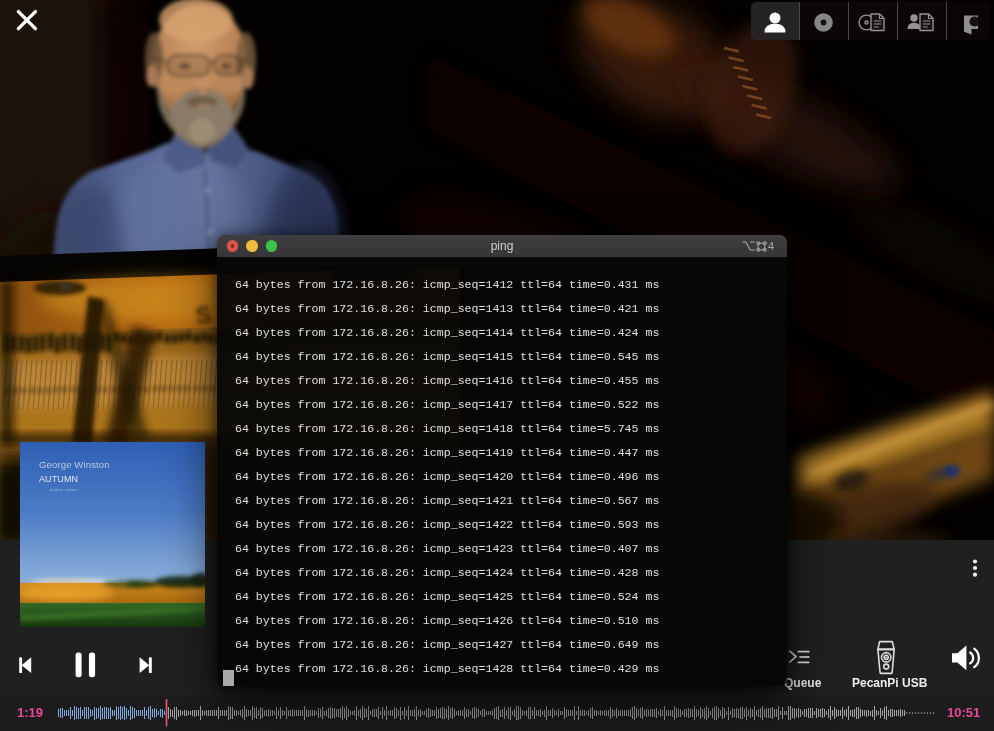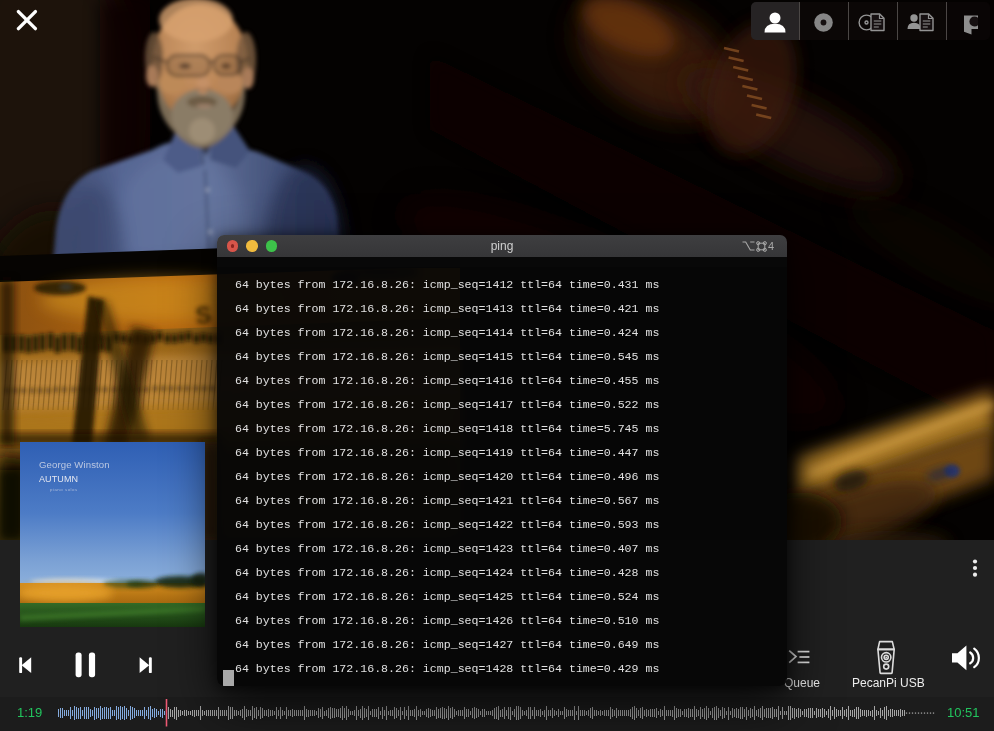--- a/index.html
+++ b/index.html
@@ -13,22 +13,22 @@
 #tbar .tl{position:absolute;top:5.3px;width:11.4px;height:11.4px;border-radius:50%;}
 #ttitle{position:absolute;left:0;right:0;top:3.5px;text-align:center;color:#cfcfcf;font-size:12px;}
 #tkey{position:absolute;right:13px;top:4.5px;color:#a8a8a8;font-size:11px;}
 #tbody{position:absolute;left:0;top:22px;width:100%;height:429px;background:rgba(6,6,6,0.96);}
 #tbody pre{margin:12px;padding:3.6px 0 0 6px;font-family:Liberation Mono, monospace;
   font-size:11.6px;line-height:24px;color:#e0e0e0;}
 #cursor{position:absolute;left:6px;top:413px;width:10.8px;height:16px;background:#a9a9a9;}
 #toolbar{left:751px;top:2px;width:239px;height:38px;border-radius:5px;overflow:hidden;display:flex;}
 .tcell{height:38px;position:relative;}
 .tsep{position:absolute;top:0;width:1px;height:38px;background:rgba(130,124,122,0.55);}
-#queue-lab,#pecan-lab{color:#ececec;font-size:12px;font-weight:400;}
-.time{color:#22c55e;font-size:13px;font-weight:400;}
+#queue-lab,#pecan-lab{color:#ececec;font-size:12px;font-weight:700;}
+.time{color:#ec4899;font-size:13px;font-weight:700;}
 </style></head>
 <body>
 <div id="stage">
 
 <svg class="abs" style="left:0;top:0" width="994" height="540" viewBox="0 0 994 540">
 <defs>
  <filter id="b2" x="-50%" y="-50%" width="200%" height="200%">
           <feGaussianBlur stdDeviation="2"></feGaussianBlur>
         </filter>
  <filter id="b4" x="-50%" y="-50%" width="200%" height="200%">

